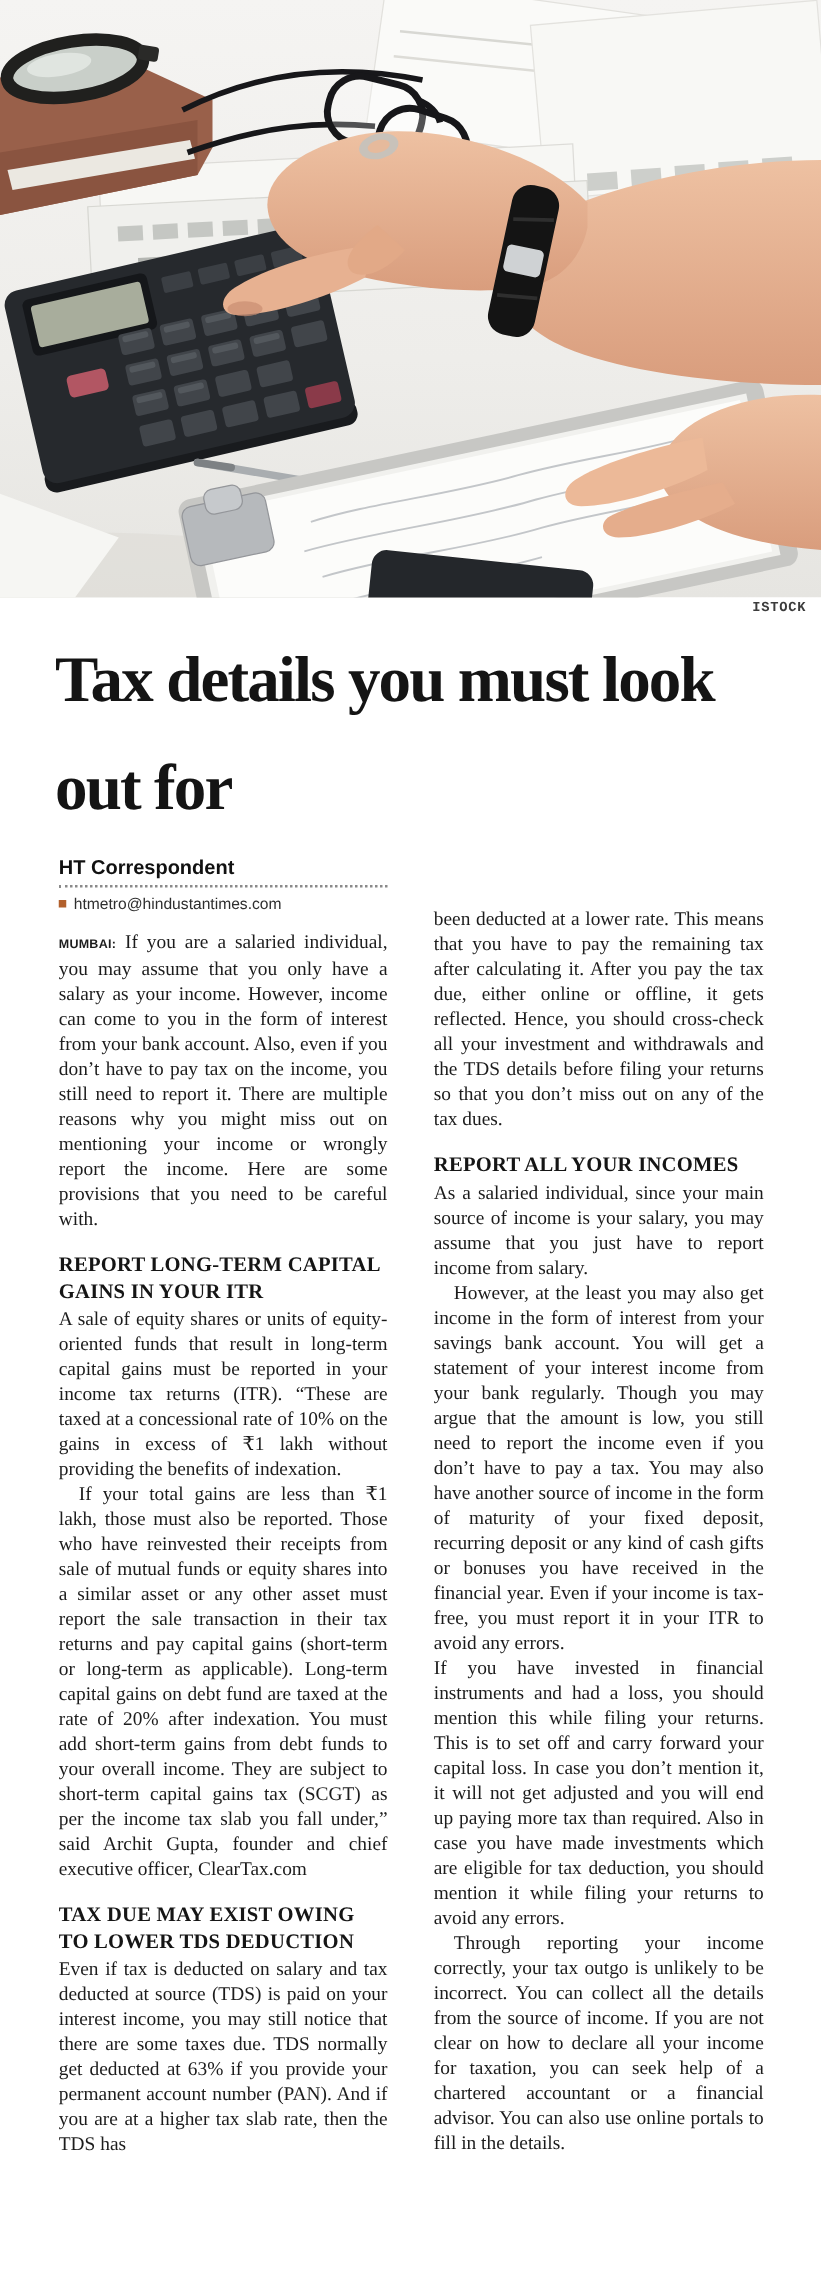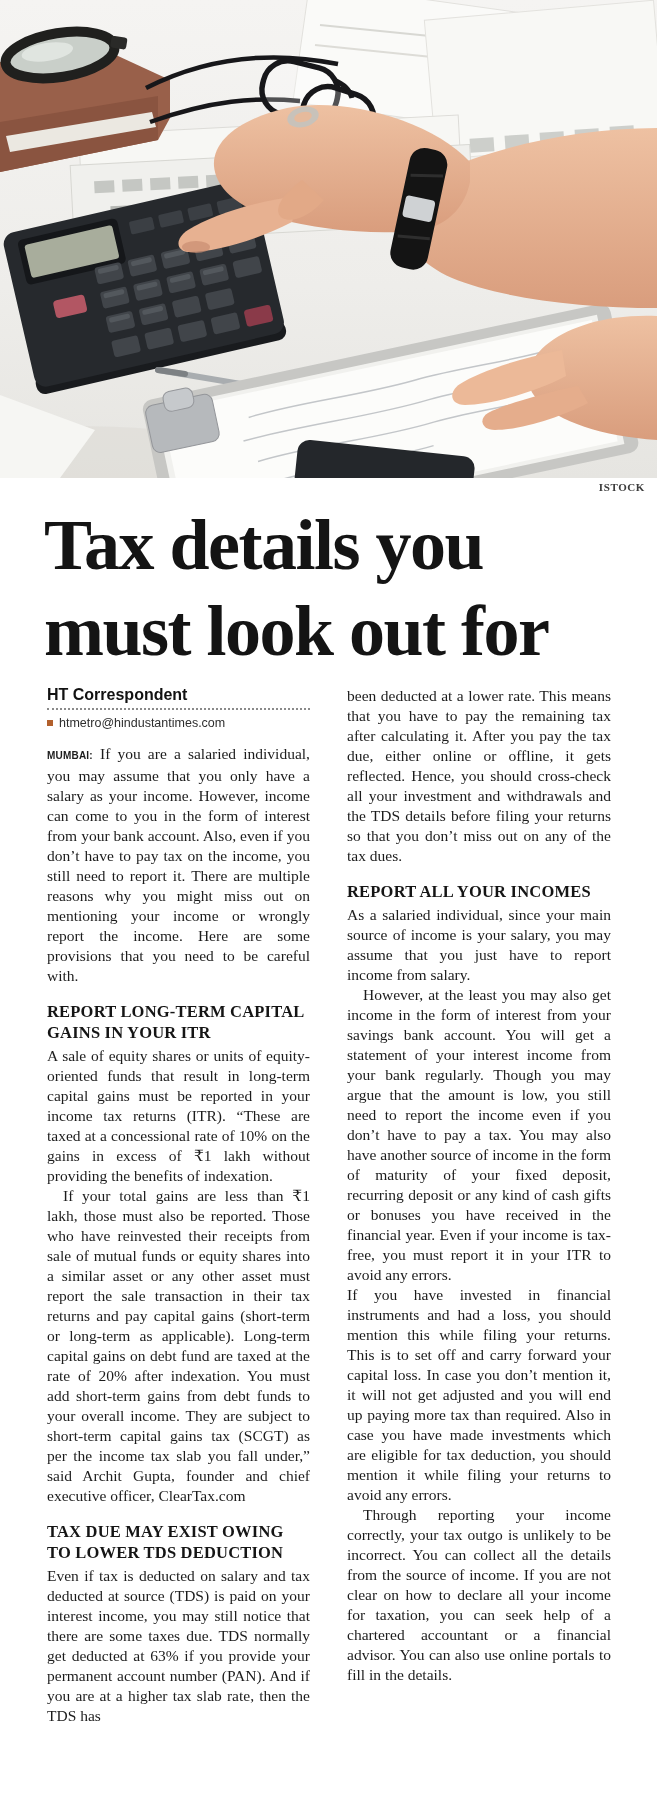--- a/index.html
+++ b/index.html
@@ -1,24 +1,24 @@
 <!DOCTYPE html>
 <html lang="en"><head>
 <meta charset="utf-8">
 <style>
   html,body{margin:0;padding:0;background:#ffffff;}
   .sheet{width:657px;height:1817px;overflow:hidden;background:#ffffff;color:#1c1c1c;position:relative;}
   .photo-wrap{width:657px;height:478px;overflow:hidden;display:block;}
-  .credit{font-family:Liberation Serif, serif;font-size:11px;font-weight:bold;color:#3c3c3c;
+  .credit{font-family:Liberation Mono, monospace;font-size:11px;font-weight:bold;color:#3c3c3c;
           text-align:right;padding:3px 12px 0 0;letter-spacing:.6px;height:15px;}
   h1.headline{font-family:"Liberation Serif","DejaVu Serif",serif;font-weight:bold;color:#141414;
-          font-size:72px;line-height:86px;letter-spacing:-1.5px;margin:6px 14px 12px 44px;}
+          font-size:52px;line-height:86px;letter-spacing:-1.5px;margin:6px 14px 12px 44px;}
   .columns{display:flex;margin:0 46px 0 47px;gap:37px;}
   .col{width:263px;}
-  .col.right{width:264px;}
+  .col.right{width:264px;margin-top:40px;}
   .byline-author{font-family:"Liberation Sans",sans-serif;font-weight:bold;font-size:16px;
           color:#111;padding-bottom:4px;}
   .byline-rule{border-bottom:2px dotted #8a8a8a;margin-bottom:6px;}
   .email-row{display:flex;align-items:center;gap:6px;margin-bottom:14px;text-align:center;}
   .email-bullet{width:6px;height:6px;background:#b2602c;display:inline-block;flex:0 0 auto;}
   .email-text{font-family:"Liberation Sans",sans-serif;font-size:12.5px;color:#2e2e2e;}
   p.body{font-family:"Liberation Serif","DejaVu Serif",serif;font-size:15.5px;line-height:20px;
           text-align:justify;margin:0;hyphens:auto;-webkit-hyphens:auto;color:#1c1c1c;}
   p.body.indent{text-indent:16px;}
   .dateline{font-family:"Liberation Sans",sans-serif;font-weight:bold;font-size:10px;letter-spacing:.2px;}

